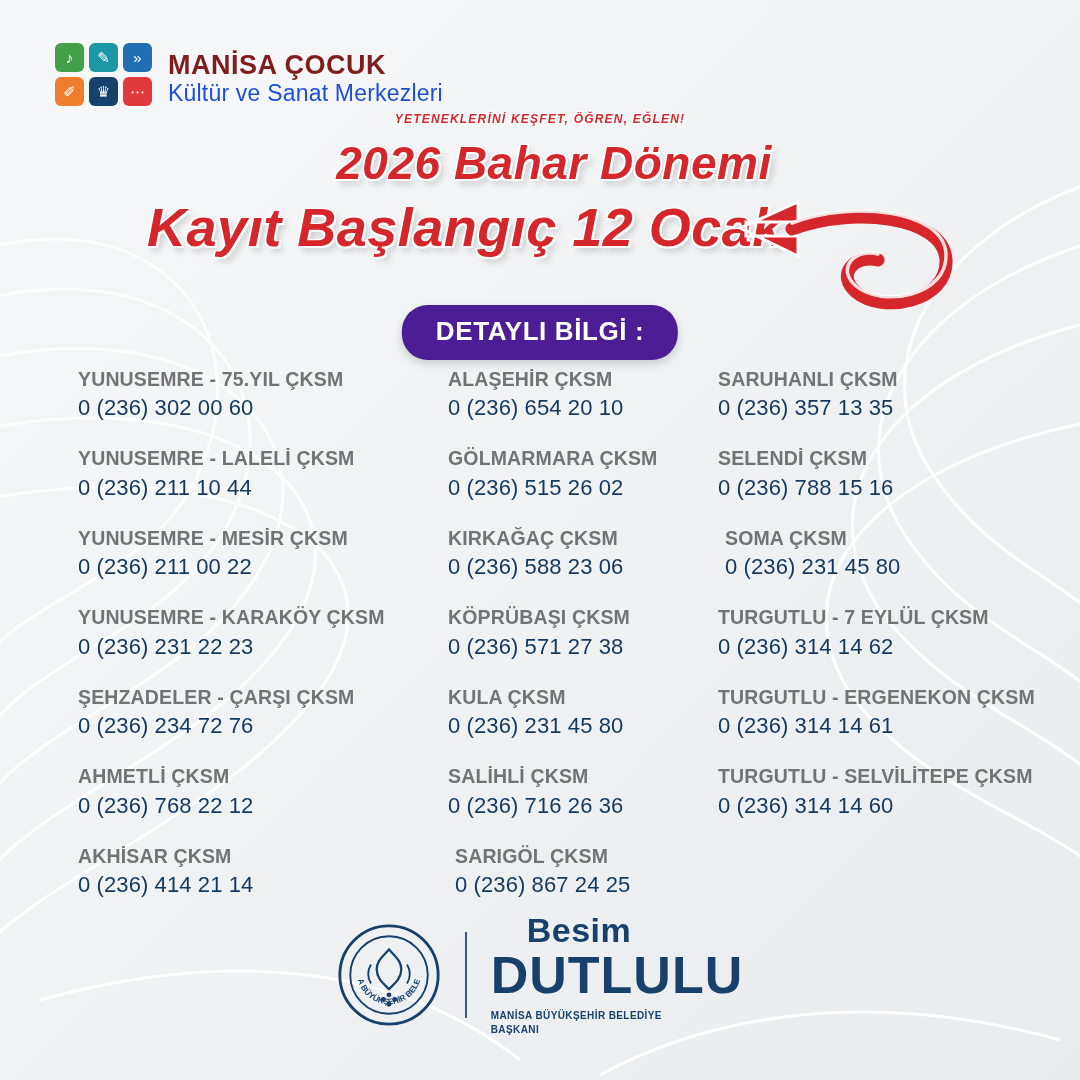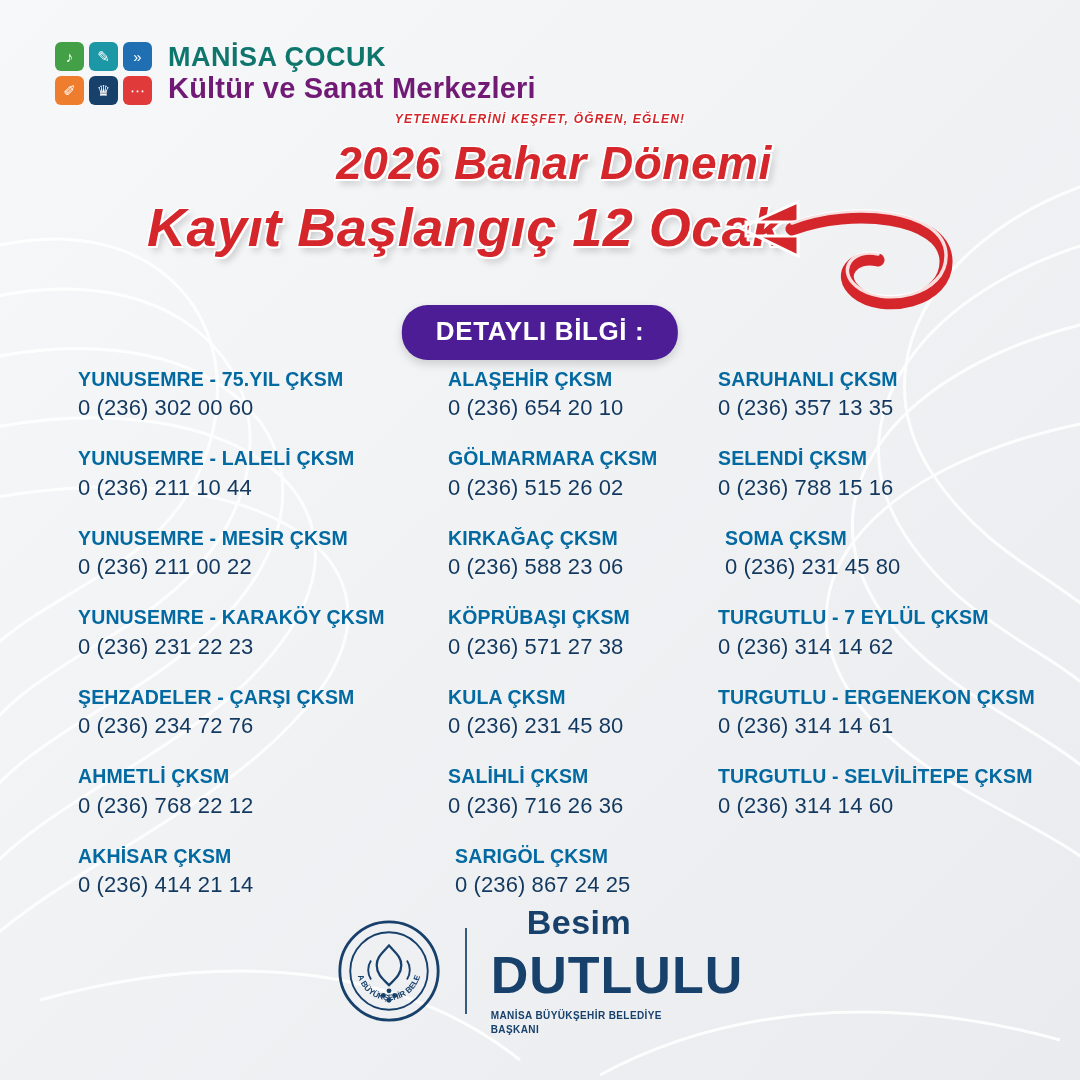--- a/index.html
+++ b/index.html
@@ -54,30 +54,31 @@
   }
   .tile.green  { background: #43a047; }
   .tile.teal   { background: #1b97a6; }
   .tile.blue   { background: #1f6fb2; }
   .tile.orange { background: #ef7d2e; }
   .tile.red    { background: #e03a3a; }
   .tile.navy   { background: #17406b; }
 
   .brand-text { margin-top: 1px; }
   .brand-line1 {
-    color: #0f766e;
+    color: #7f1d1d;
     font-weight: bold;
     font-size: 27px;
     letter-spacing: .5px;
     line-height: 1.08;
+    margin-top: 8px;
   }
   .brand-line2 {
-    color: #701a75;
-    font-weight: bold;
-    font-size: 29px;
+    color: #1d4ed8;
+    font-weight: normal;
+    font-size: 23px;
     letter-spacing: .2px;
     line-height: 1.15;
   }
 
   
   .headline {
     position: absolute;
     top: 112px;
     left: 0;
     width: 1080px;
@@ -142,21 +143,21 @@
     left: 0;
     width: 1080px;
     display: grid;
     grid-template-columns: 370px 270px 440px;
     padding-left: 78px;
   }
   .col { display: flex; flex-direction: column; }
   .entry { margin-bottom: 26px; }
   .entry:last-child { margin-bottom: 0; }
   .center-name {
-    color: #0369a1;
+    color: #737373;
     font-weight: bold;
     font-size: 19.5px;
     letter-spacing: .15px;
     line-height: 1.15;
     white-space: nowrap;
   }
   .center-phone {
     color: #12385f;
     font-size: 22px;
     letter-spacing: .1px;
@@ -187,21 +188,21 @@
   .sign-first {
     font-size: 34px;
     font-weight: bold;
     letter-spacing: .5px;
     padding-left: 36px;
   }
   .sign-last {
     font-size: 52px;
     font-weight: bold;
     letter-spacing: 1px;
-    margin-top: 10px;
+    margin-top: 2px;
   }
   .sign-role {
     margin-top: 8px;
     font-size: 10px;
     font-weight: bold;
     letter-spacing: .4px;
     text-align: left;
     line-height: 1.35;
   }
 </style>

